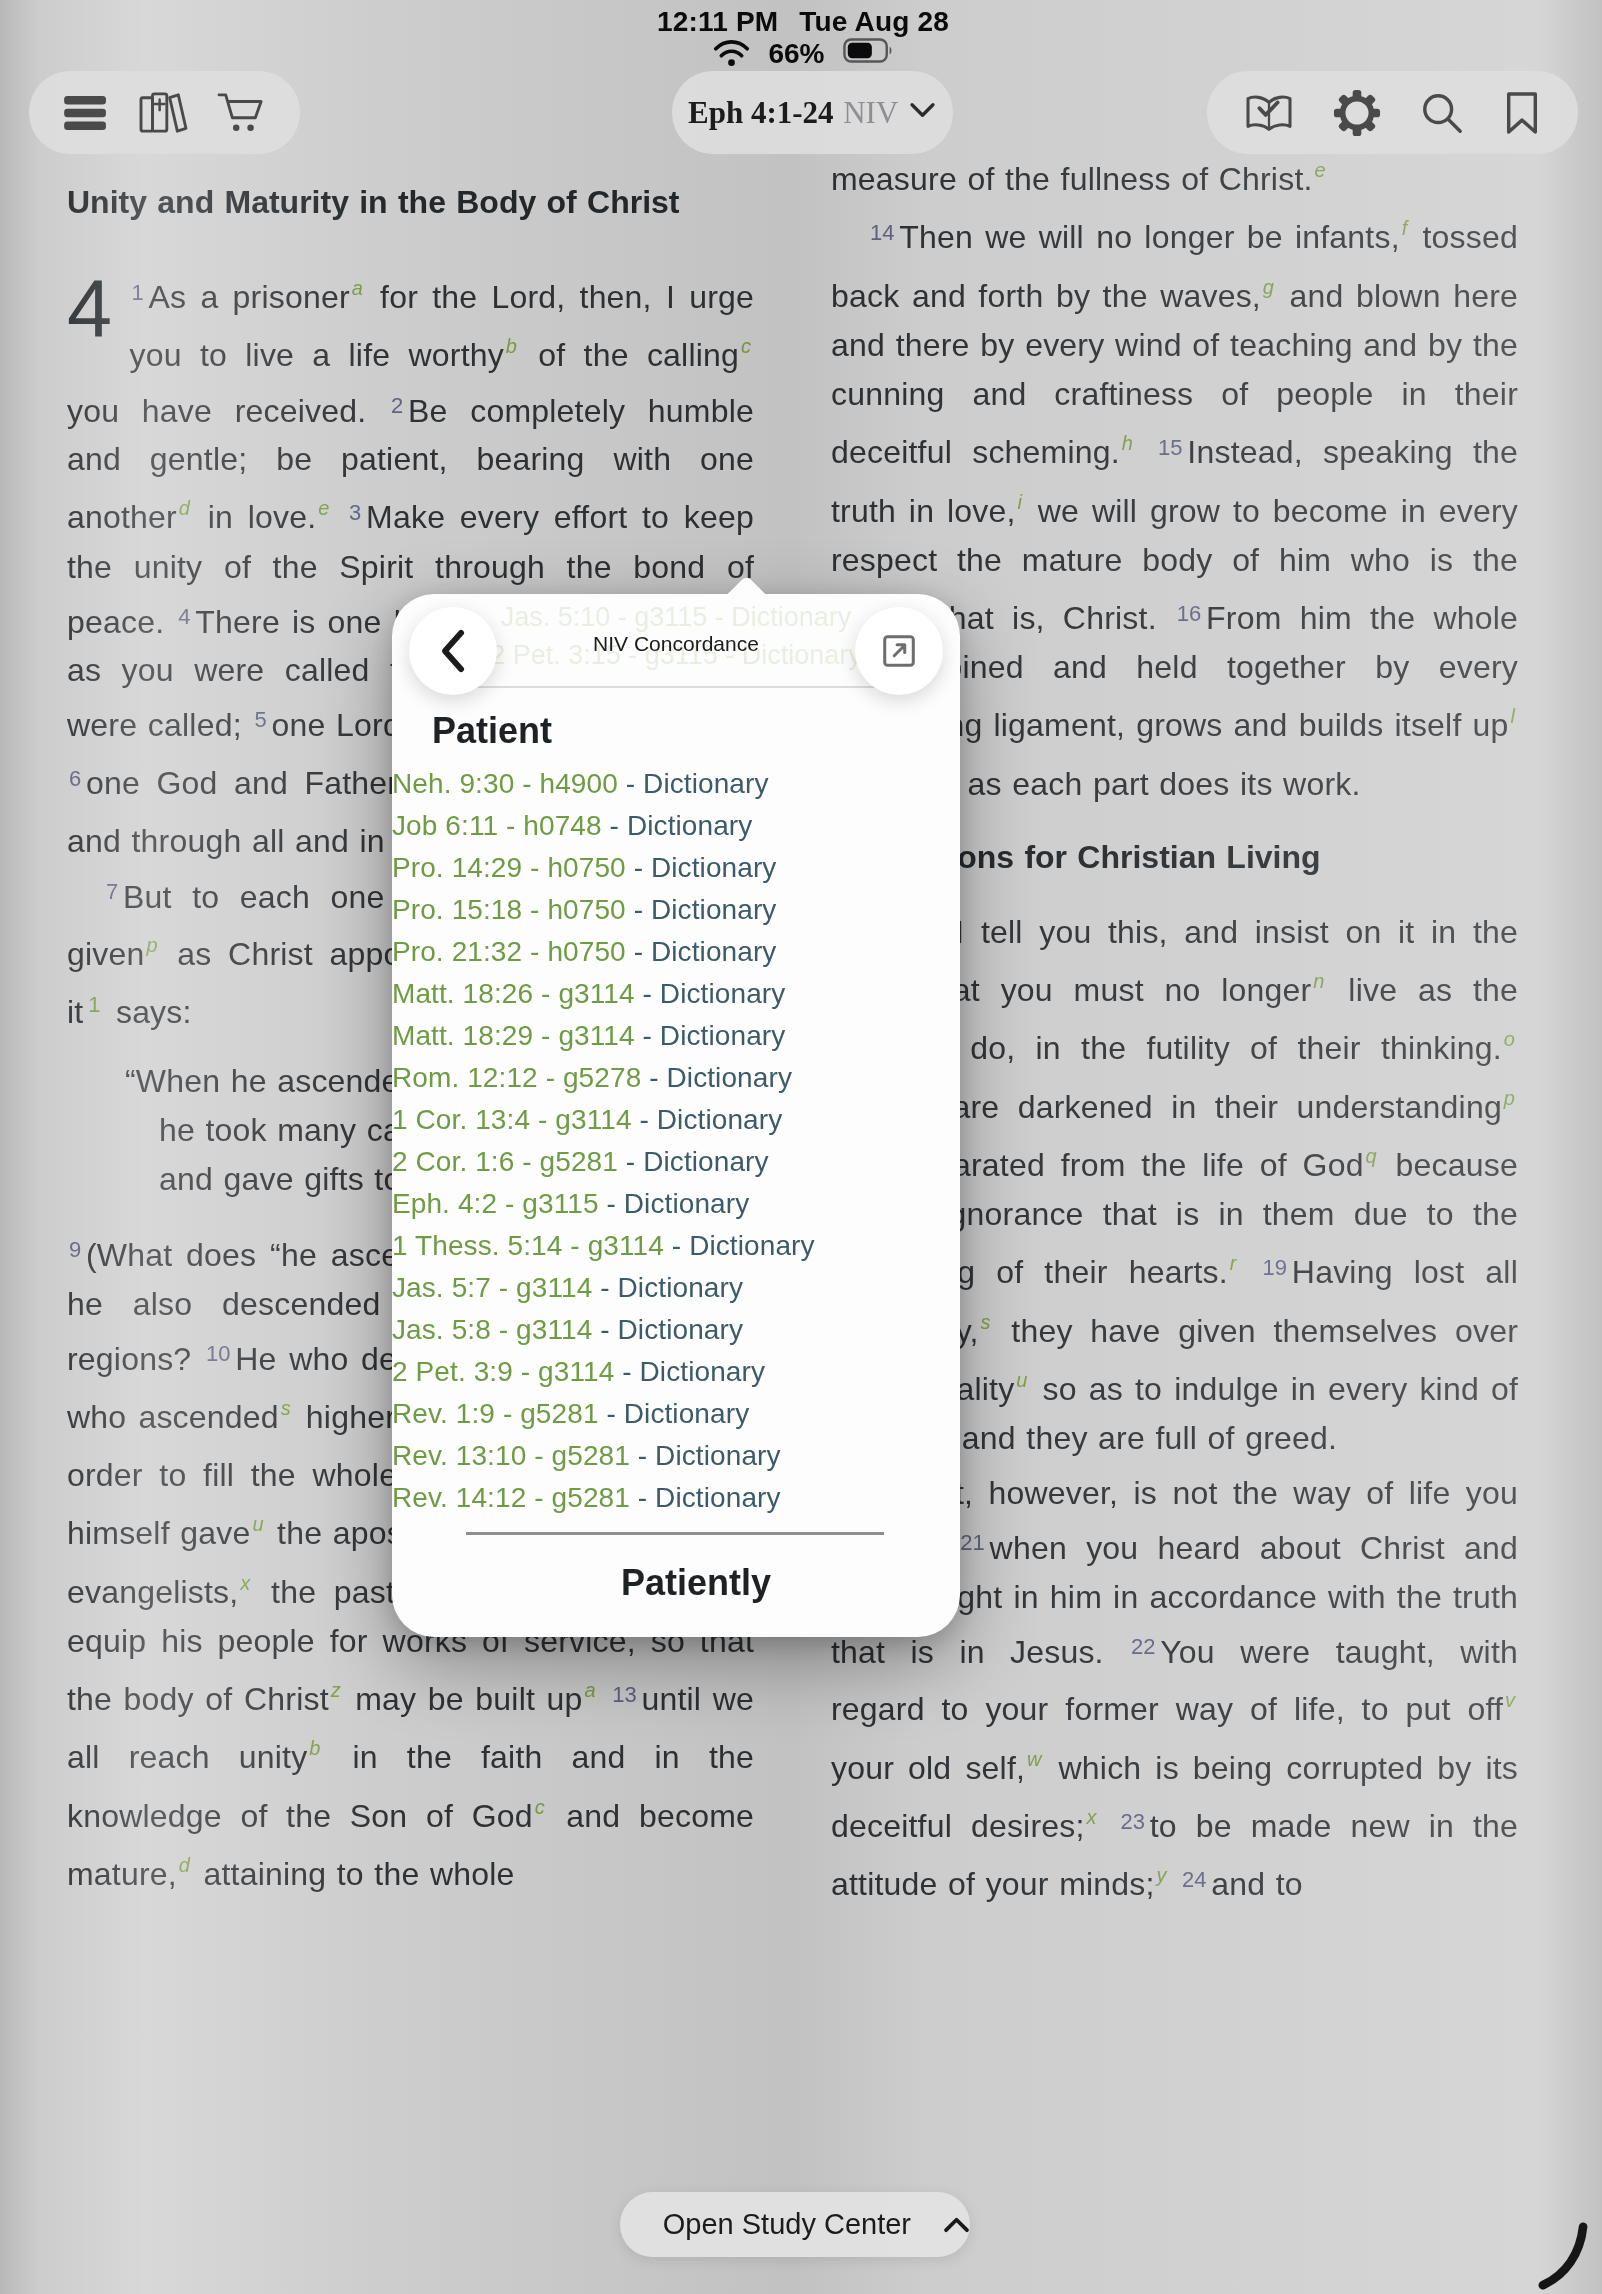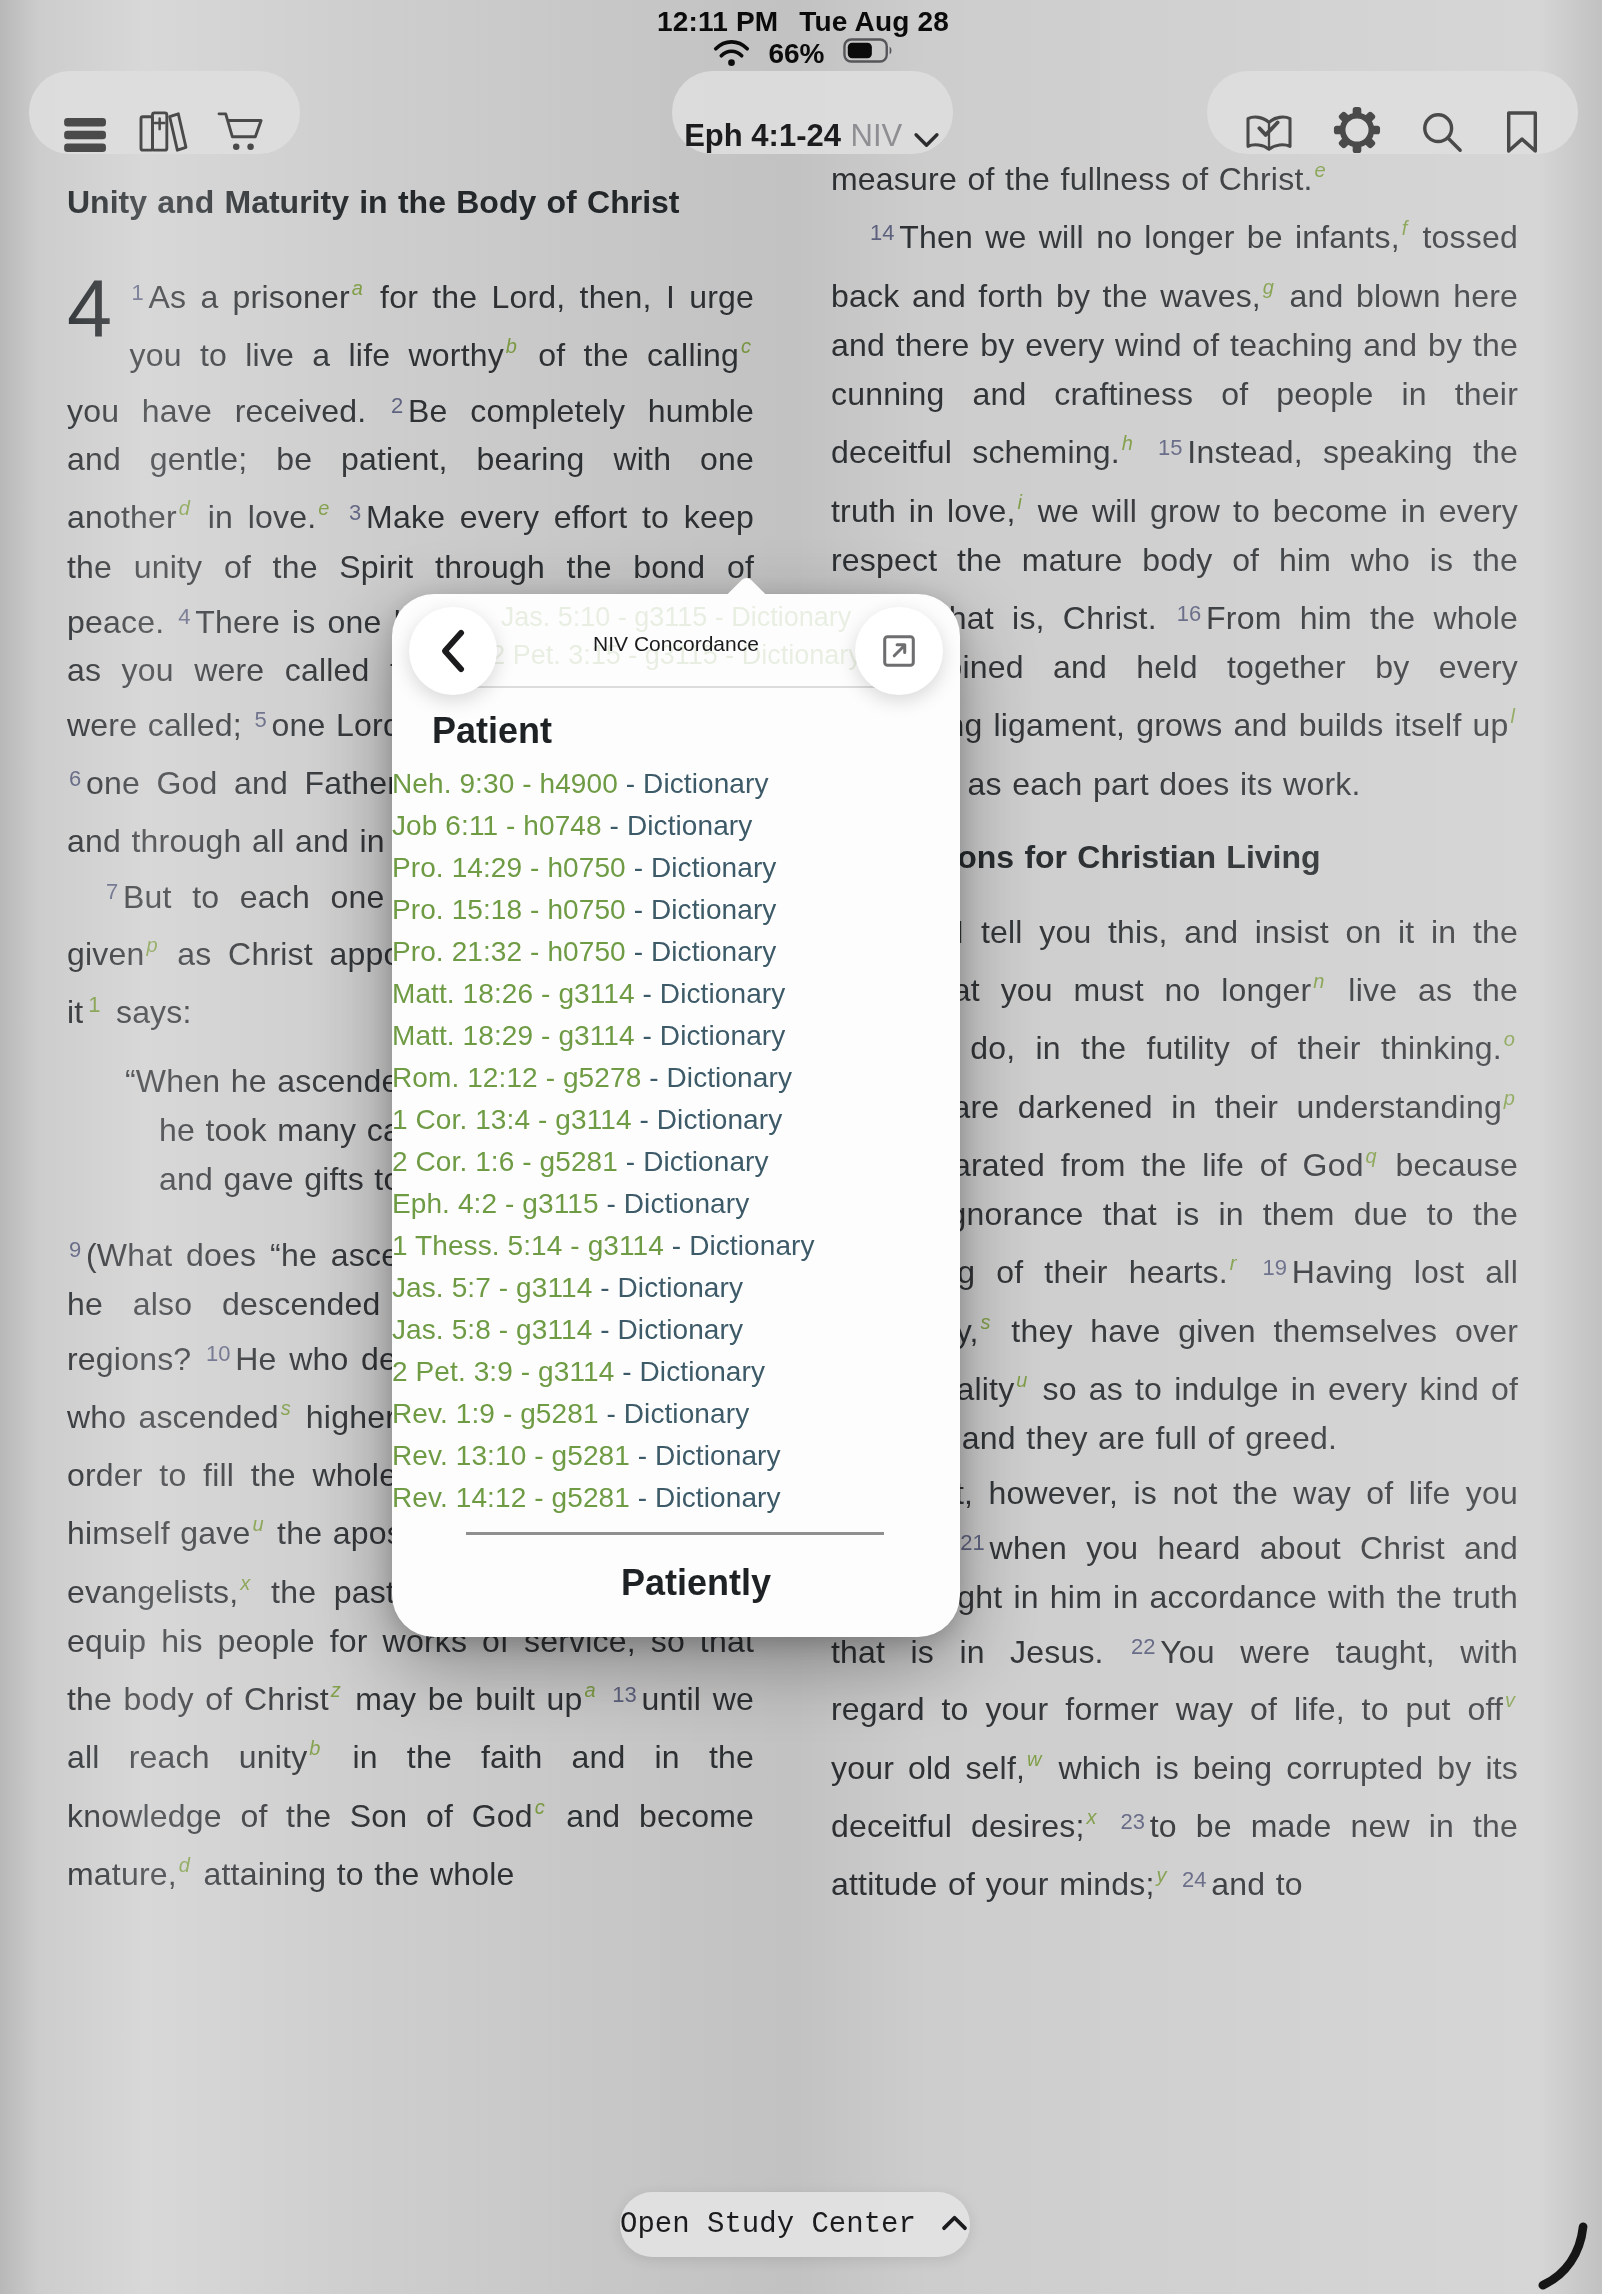--- a/index.html
+++ b/index.html
@@ -10,21 +10,21 @@
     rgba(255,255,255,0) 24%,rgba(0,0,0,.055) 49.5%,rgba(0,0,0,0) 58%,
     rgba(255,255,255,.18) 96%,rgba(0,0,0,.06) 100%);}
   
   .status-bar{position:absolute;top:0;left:0;right:0;height:50px;z-index:50;
     display:flex;justify-content:space-between;align-items:center;padding:5.8px 25px 0 29px;box-sizing:border-box;flex-direction:column;}
   .status-left{display:flex;gap:21px;font-size:28px;font-weight:600;color:#0b0b0c;letter-spacing:0.2px;}
   .status-right{display:flex;align-items:flex-start;gap:18px;font-size:28px;font-weight:700;color:#0b0b0c;}
   
   .toolbar{position:absolute;top:71px;left:0;right:0;height:86px;z-index:50;}
   .pill{position:absolute;height:83px;border-radius:41px;background:rgba(222,222,222,.9);
-    display:flex;align-items:flex-end;box-sizing:border-box;}
+    display:flex;align-items:center;box-sizing:border-box;font-family:Liberation Serif, serif;}
   .pill-left{left:29px;width:271px;justify-content:space-between;padding:0 35px;}
   .pill-title{left:672px;width:281px;justify-content:center;gap:9.6px;cursor:pointer;}
   .pill-right{left:1207px;width:371px;justify-content:space-between;padding:0 37px;}
   .icon-btn{display:flex;align-items:center;justify-content:center;cursor:pointer;}
   .ref-text{font-size:31px;font-weight:600;color:#1c1c1e;}
   .trans-text{font-size:31px;color:#8e8e93;}
   
   .col{position:absolute;width:687px;z-index:1;font-size:32px;line-height:49px;
     color:var(--body-text,#2f3235);text-align:justify;letter-spacing:0.2px;word-spacing:1.4px;}
   .col-left{left:67px;top:179px;height:2115px;overflow:hidden;}
@@ -59,21 +59,21 @@
   .title-underline{position:absolute;left:74px;top:92px;width:452px;height:1.9px;background:#dcdcdc;}
   .word-heading{margin:11.5px 0 0 40px;font-size:36px;font-weight:700;color:#1f2225;}
   .entries{margin-top:11.5px;font-size:28px;line-height:42px;letter-spacing:0.1px;}
   .e-green{color:var(--concordance-reference,#6e9b44);}
   .e-teal{color:var(--concordance-dictionary,#3d5a68);}
   .entries-divider{margin:13.4px 0 0 74px;width:418px;height:2.9px;background:#8f8f8f;}
   .word-heading.next{margin-top:27px;text-align:center;}
   
   .study-pill{position:absolute;left:620px;top:2192px;width:350px;height:65px;border-radius:33px;z-index:40;
     background:rgba(226,226,226,.95);box-shadow:0 2.9px 13.4px rgba(0,0,0,.10);
-    display:flex;align-items:center;justify-content:flex-start;gap:25px;cursor:pointer;font-family:Liberation Mono, monospace;}
+    display:flex;align-items:center;justify-content:flex-end;gap:32px;cursor:pointer;}
   .study-pill span{font-size:29px;color:#1b1b1d;}
   .corner-curve{position:absolute;right:13.4px;bottom:0;z-index:60;}
 </style>
 </head>
 <body>
 
 <div class="screen">
 
   <div class="status-bar">
     <div class="status-left">

